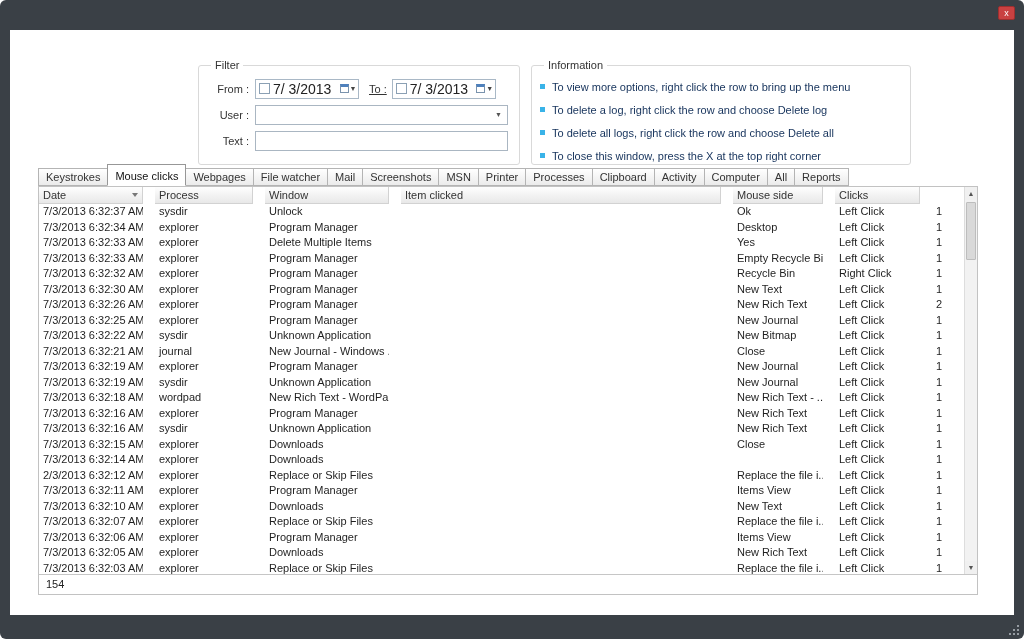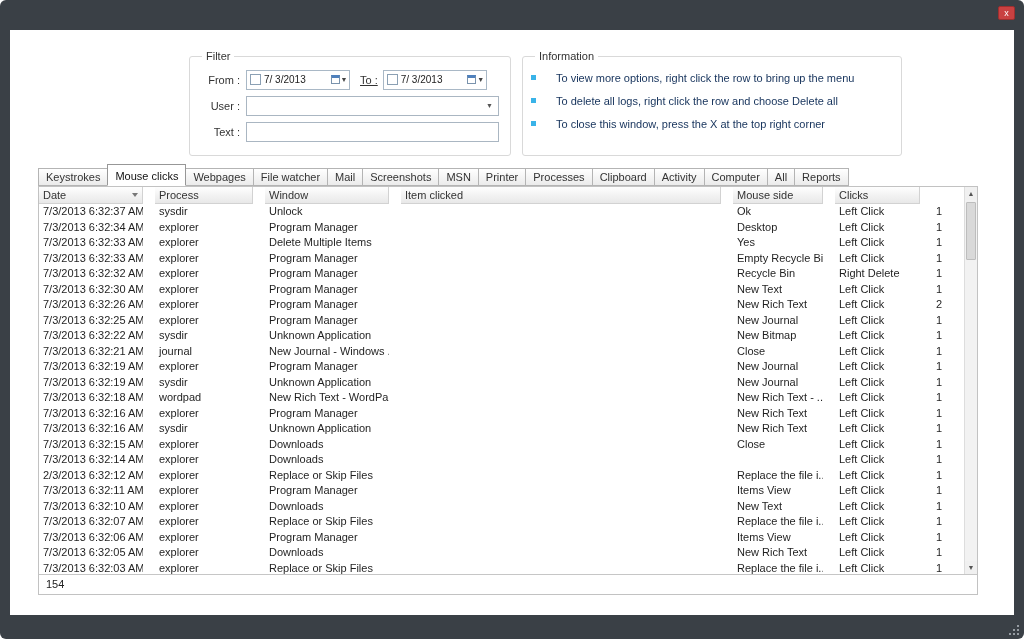--- a/index.html
+++ b/index.html
@@ -19,48 +19,48 @@
     color:#fff; font-size:9px; line-height:11px; text-align:center; padding:0;
     font-family:inherit; cursor:default;
   }
   .content {
     position:absolute; left:10px; top:30px; width:1004px; height:585px;
     background:#fff;
   }
   
   fieldset.group {
     position:absolute; border:1px solid #d9d9d9; border-radius:3px;
-    margin:4px; padding:2px 0 4px 8px; color:#333; background:#fff;
+    margin:13px; padding:2px 0 4px 8px; color:#333; background:#fff;
   }
   fieldset.group legend { padding:0 4px; margin-left:4px; font-size:11px; color:#333; }
   .filter-box { left:175px; top:16px; width:322px; height:106px; }
   .info-box   { left:508px; top:16px; width:380px; height:106px; }
   .filter-row { display:flex; align-items:center; height:21px; margin-top:5px; }
   .flabel { width:42px; text-align:right; margin-right:6px; color:#333; }
   .datepicker {
     display:flex; align-items:center; width:104px; height:20px;
     border:1px solid #a9b8c6; background:#fff;
   }
   .dp-check { width:11px; height:11px; border:1px solid #8ba0b4; background:#fff; margin:0 3px; flex:0 0 auto; }
-  .dp-text { flex:1; white-space:nowrap; font-size:10px; color:#222; }
+  .dp-text { flex:1; white-space:nowrap; font-size:14px; color:#222; }
   .dp-btn { width:20px; height:18px; display:flex; align-items:center; justify-content:center; gap:1px; }
   .cal-icon { width:9px; height:9px; border:1px solid #7a93ad; border-top:3px solid #4f81bd; background:#fff; }
   .dp-arrow { font-size:7px; color:#444; }
   .to-label { margin-left:10px; margin-right:5px;text-decoration:underline; }
   .combo {
     display:flex; align-items:center; justify-content:flex-end;
     width:253px; height:20px; border:1px solid #aab6c2; background:#fff;
   }
   .combo-arrow { width:17px; text-align:center; font-size:7px; color:#555; }
   .textbox {
     width:253px; height:20px; border:1px solid #aab6c2; background:#fff;
     font-family:inherit; font-size:11px; padding:0 4px; outline:none;
   }
   
-  .info-item { display:flex; align-items:center; gap:20px; height:19px; margin-top:4px; color:#15325b; }
+  .info-item { display:flex; align-items:center; gap:7px; height:19px; margin-top:4px; color:#15325b; }
   .bullet { width:5px; height:5px; background:#39b3e8; flex:0 0 auto; }
   
   .tabstrip { position:absolute; left:28px; top:134px; height:22px; display:flex; align-items:flex-end; }
   .tab {
     height:18px; padding:2px 7px; line-height:13px;
     background:linear-gradient(#ffffff,#ebebeb);
     border:1px solid #b4b4b4; margin-left:-1px; white-space:nowrap; color:#333;
   }
   .tab:first-child { margin-left:0; }
   .tab.active {
@@ -168,20 +168,24 @@
 
     <fieldset class="group info-box">
       <legend>Information</legend>
       <div>
           <div class="info-item">
             <span class="bullet"></span>
             <span>To view more options, right click the row to bring up the menu</span>
           </div>
           <div class="info-item">
             <span class="bullet"></span>
+            <span>To delete a log, right click the row and choose Delete log</span>
+          </div>
+          <div class="info-item">
+            <span class="bullet"></span>
             <span>To delete all logs, right click the row and choose Delete all</span>
           </div>
           <div class="info-item">
             <span class="bullet"></span>
             <span>To close this window, press the X at the top right corner</span>
           </div>
         </div>
     </fieldset>
 
     <div class="tabstrip">
@@ -260,21 +264,21 @@
               <div class="cell">Empty Recycle Bin</div>
               <div class="cell">Left Click</div>
               <div class="cell">1</div>
             </div>
             <div class="row grid">
               <div class="cell">7/3/2013 6:32:32 AM</div>
               <div class="cell">explorer</div>
               <div class="cell">Program Manager</div>
               <div class="cell"></div>
               <div class="cell">Recycle Bin</div>
-              <div class="cell">Right Delete</div>
+              <div class="cell">Right Click</div>
               <div class="cell">1</div>
             </div>
             <div class="row grid">
               <div class="cell">7/3/2013 6:32:30 AM</div>
               <div class="cell">explorer</div>
               <div class="cell">Program Manager</div>
               <div class="cell"></div>
               <div class="cell">New Text</div>
               <div class="cell">Left Click</div>
               <div class="cell">1</div>

